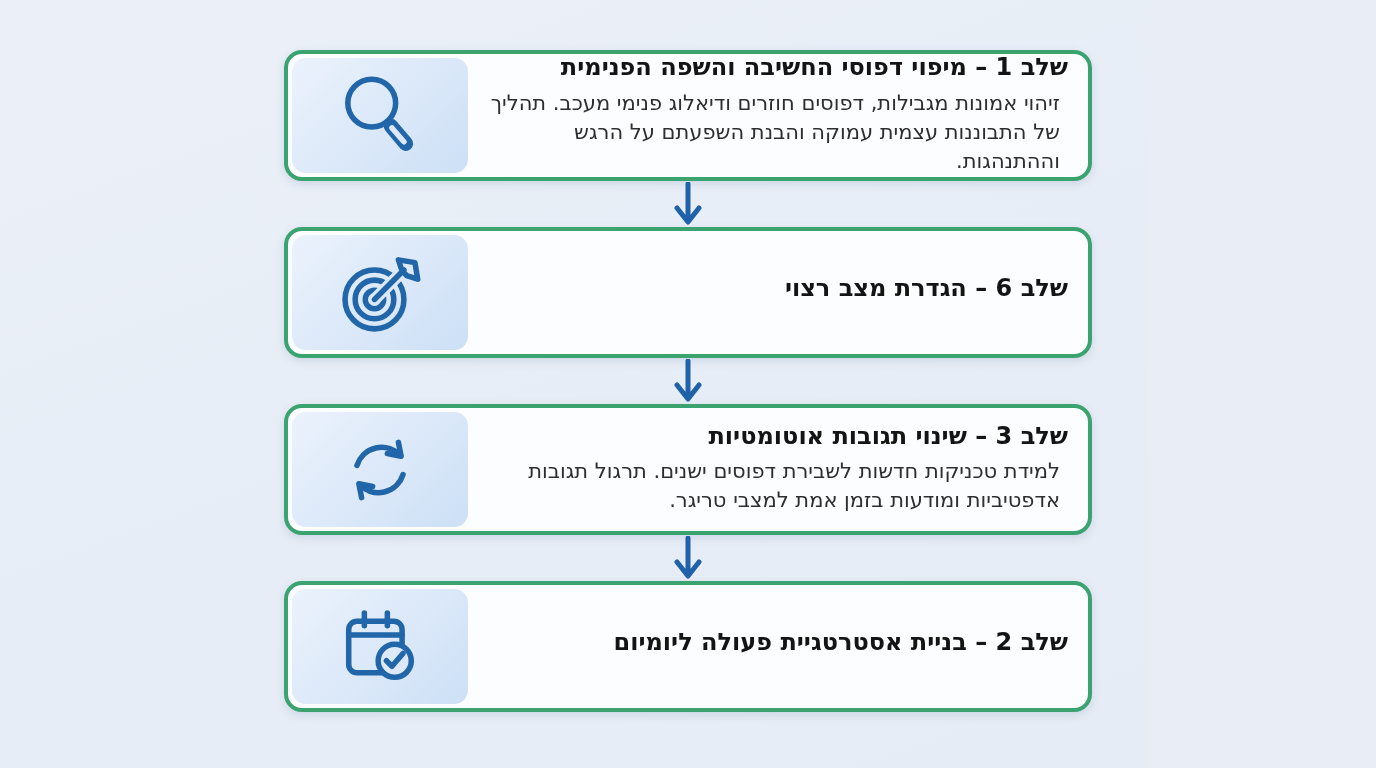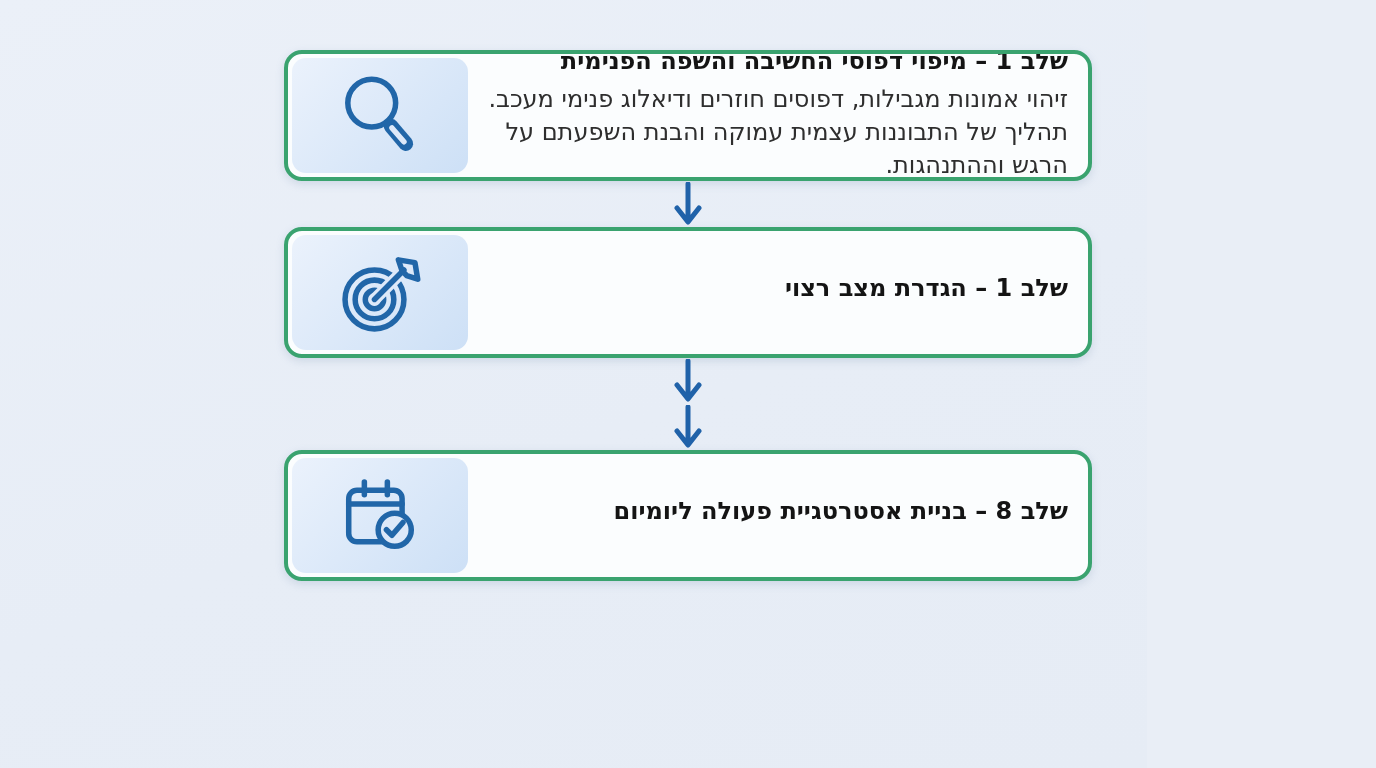--- a/index.html
+++ b/index.html
@@ -64,25 +64,25 @@
   }
   .txt h2{
     font-size:24px;
     font-weight:700;
     color:var(--title);
     line-height:1.2;
     margin-bottom:7px;
     letter-spacing:0;
   }
   .txt p{
-    font-size:24px;
+    font-size:21px;
     color:var(--body);
     line-height:1.38;
     max-width:580px;
-    margin-right:0;
+    margin-right:8px;
     margin-left:auto;
   }
   .arrow-gap{
     height:46px;
     display:flex;
     align-items:center;
     justify-content:center;
   }
   .arrow-gap svg{display:block;}
   .stroke{
@@ -137,47 +137,61 @@
         <svg viewBox="0 0 100 100" aria-hidden="true">
           <circle class="stroke" cx="44" cy="57" r="32"></circle>
           <circle class="stroke" cx="44" cy="57" r="21"></circle>
           <circle class="stroke" cx="44" cy="57" r="10"></circle>
           <line class="mask-stroke" x1="44" y1="57" x2="80" y2="21" stroke-width="13"></line>
           <line x1="44" y1="57" x2="76" y2="25" stroke="var(--icon-stroke)" stroke-width="6" stroke-linecap="round"></line>
           <path class="stroke" d="M70 14 L88 17 L91 35 L79 31 L74 26 Z" stroke-width="5"></path>
         </svg>
       </div>
       <div class="txt">
-        <h2>שלב 1 – הגדרת מצב רצוי</h2>
+        <h2>שלב 6 – הגדרת מצב רצוי</h2>
       </div>
     </section>
 
     <div class="arrow-gap">
       <svg width="32" height="44" viewBox="0 0 32 44" aria-hidden="true">
         <path class="arrow-line" d="M16 2 L16 37 M5 26 L16 40 L27 26"></path>
       </svg>
     </div>
 
+    <section class="card">
+      <div class="icon-panel">
+        <svg viewBox="0 0 100 100" aria-hidden="true">
+          <path class="stroke" d="M25 45 A28 28 0 0 1 72 34"></path>
+          <path class="stroke" d="M58 32 L73 35 L70 20" stroke-width="5"></path>
+          <path class="stroke" d="M75 55 A28 28 0 0 1 28 66"></path>
+          <path class="stroke" d="M42 68 L27 65 L30 80" stroke-width="5"></path>
+        </svg>
+      </div>
+      <div class="txt">
+        <h2>שלב 3 – שינוי תגובות אוטומטיות</h2>
+        <p>למידת טכניקות חדשות לשבירת דפוסים ישנים. תרגול תגובות אדפטיביות ומודעות בזמן אמת למצבי טריגר.</p>
+      </div>
+    </section>
 
     <div class="arrow-gap">
       <svg width="32" height="44" viewBox="0 0 32 44" aria-hidden="true">
         <path class="arrow-line" d="M16 2 L16 37 M5 26 L16 40 L27 26"></path>
       </svg>
     </div>
 
     <section class="card">
       <div class="icon-panel">
         <svg viewBox="0 0 100 100" aria-hidden="true">
           <rect class="stroke" x="16" y="22" width="58" height="56" rx="9"></rect>
           <line class="stroke" x1="16" y1="37" x2="74" y2="37"></line>
           <line class="stroke" x1="33" y1="13" x2="33" y2="27"></line>
           <line class="stroke" x1="58" y1="13" x2="58" y2="27"></line>
           <circle cx="66" cy="65" r="18" fill="var(--panel-mid)" stroke="var(--icon-stroke)" stroke-width="6"></circle>
           <path class="stroke" d="M57 65 L63 71 L75 57" stroke-width="5"></path>
         </svg>
       </div>
       <div class="txt">
-        <h2>שלב 8 – בניית אסטרטגיית פעולה ליומיום</h2>
+        <h2>שלב 2 – בניית אסטרטגיית פעולה ליומיום</h2>
       </div>
     </section>
 
   </div>
 </div>
 
 </body></html>

